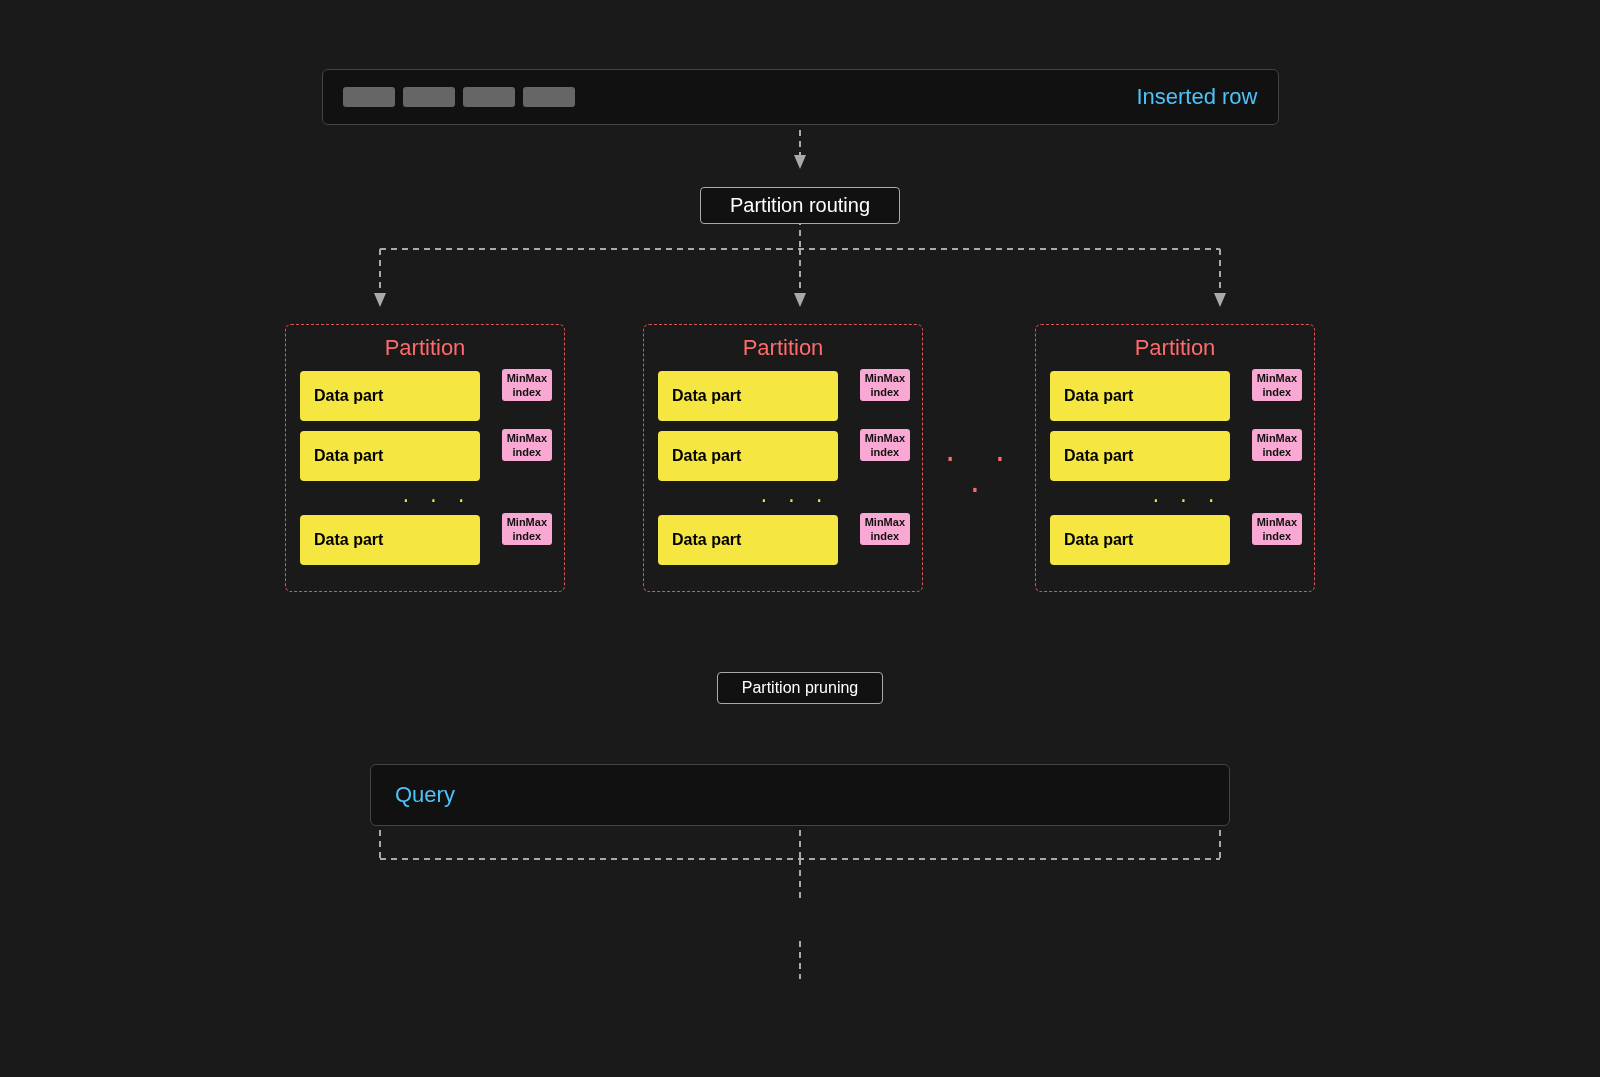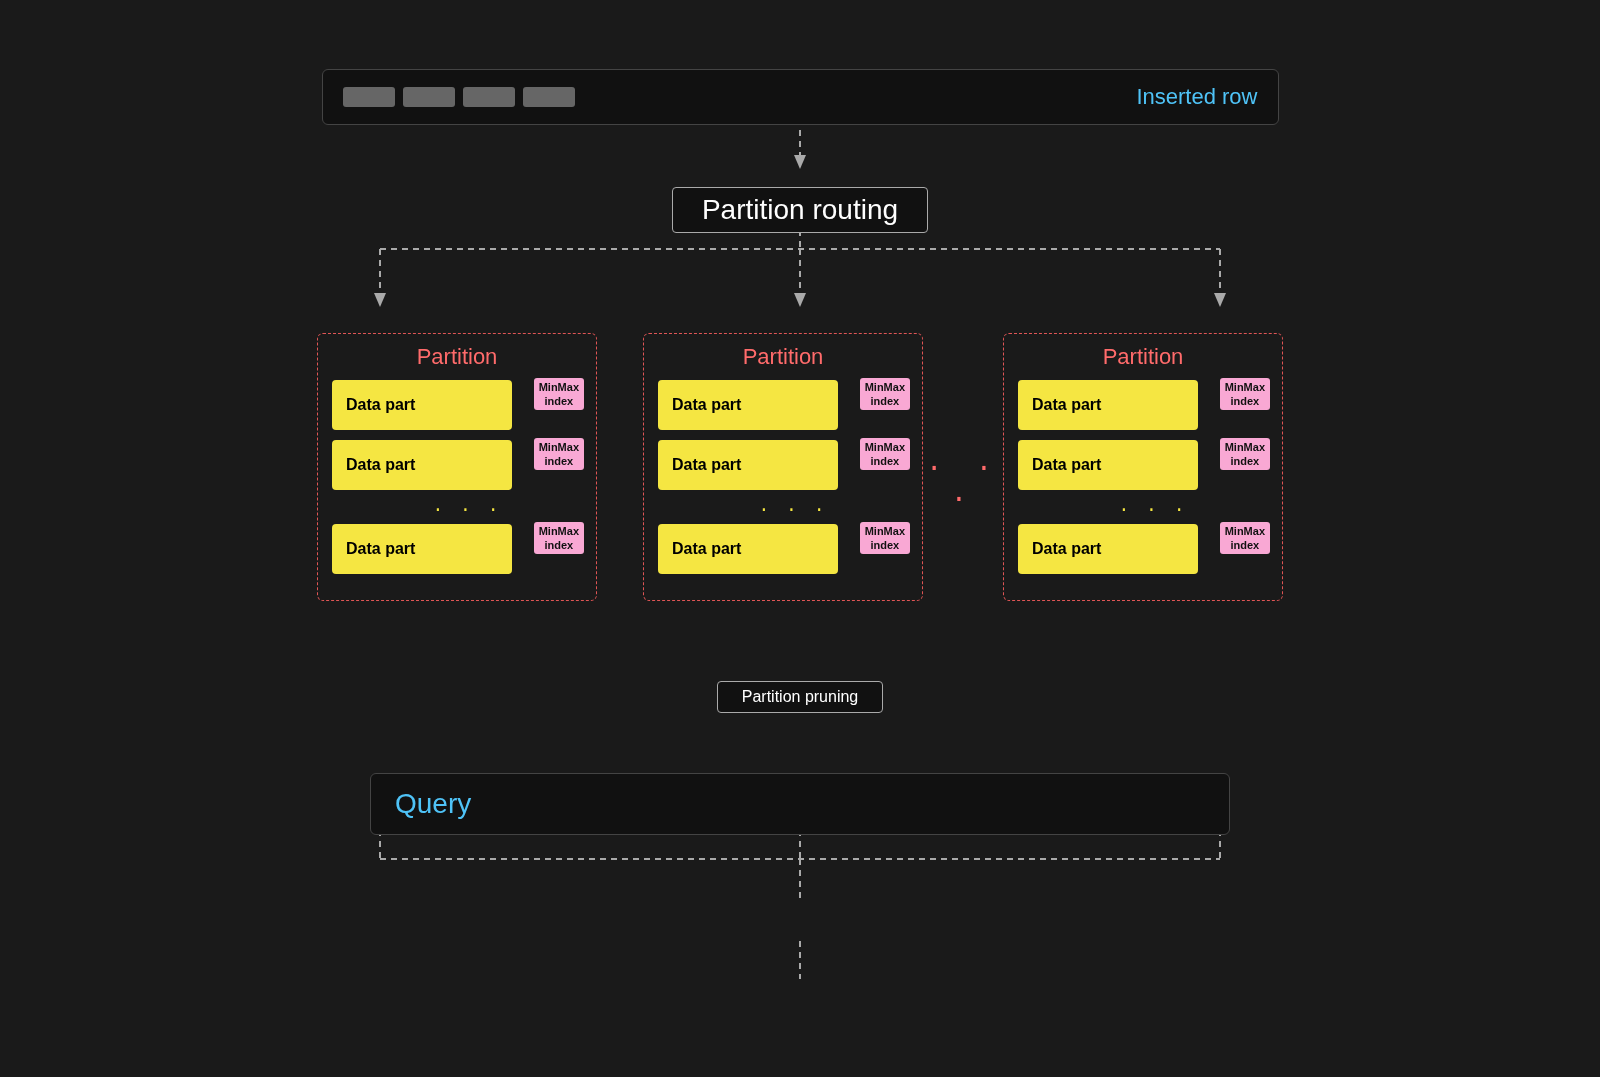--- a/index.html
+++ b/index.html
@@ -52,21 +52,21 @@
       font-family: Arial, sans-serif;
       font-weight: 400;
     }
 
     
     .partition-routing-box {
       background: #111;
       border: 1.5px solid #aaa;
       border-radius: 4px;
       padding: 6px 29px;
-      font-size: 28px;
+      font-size: 20px;
       color: #fff;
       font-family: Arial, sans-serif;
       white-space: nowrap;
     }
 
     
     .partition-pruning-box {
       background: #111;
       border: 1.5px solid #aaa;
       border-radius: 4px;
@@ -93,21 +93,21 @@
       font-size: 19px;
       color: #fff;
       font-family: 'Courier New', monospace;
       letter-spacing: 0.03em;
     }
     .query-key {
       color: #ff6b6b;
     }
     .query-label {
       color: #4fc3f7;
-      font-size: 28px;
+      font-size: 22px;
       font-family: Arial, sans-serif;
     }
 
     
     .partition-card {
       border: 1.5px dashed #e05555;
       border-radius: 6px;
       padding: 10px 14px 16px;
       width: 280px;
       position: relative;
@@ -236,21 +236,21 @@
   <div style="height:62px;"></div>
 
   <div style="display:flex; justify-content:center; width:100%; position:relative; z-index:1;">
     <div class="partition-routing-box">
       <span>Partition routing</span>
     </div>
   </div>
 
   <div style="height:100px;"></div>
 
-  <div style="display:flex; align-items:flex-start; gap:0; width:100%; justify-content:center; position:relative; z-index:1;">
+  <div style="display:flex; align-items:flex-start; gap:16px; width:100%; justify-content:center; position:relative; z-index:1;">
 
     <div class="partition-card" style="margin-right:16px;">
       <div class="partition-title">Partition</div>
       <div class="data-part-group">
         <div class="minmax-badge">MinMax<br>index</div>
         <div class="data-part-box">Data part</div>
       </div>
       <div class="data-part-group">
         <div class="minmax-badge">MinMax<br>index</div>
         <div class="data-part-box">Data part</div>

